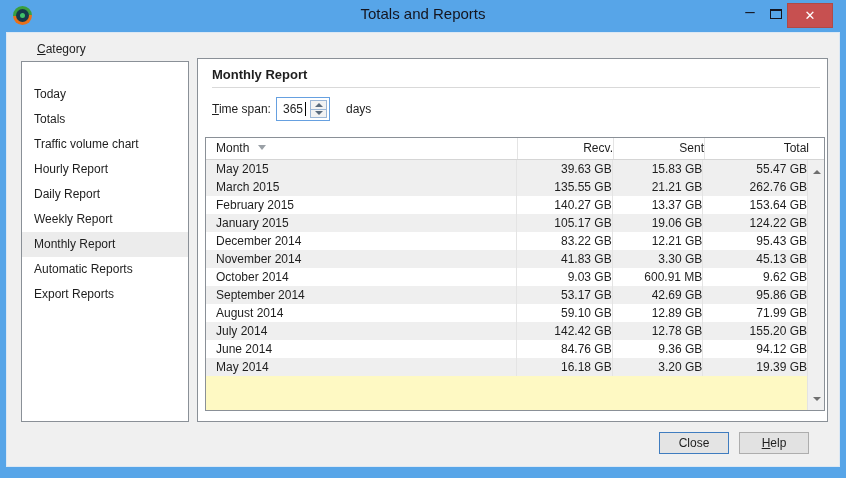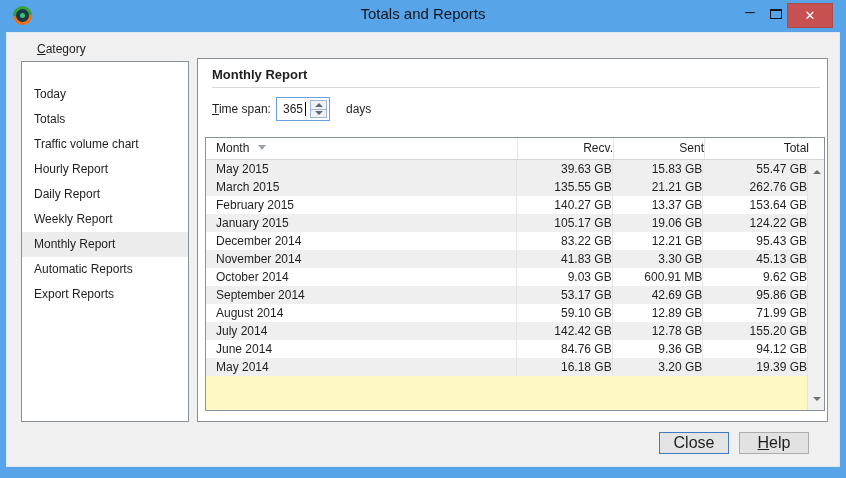--- a/index.html
+++ b/index.html
@@ -78,21 +78,21 @@
   .sb-up,.sb-down{position:absolute;left:0;width:17px;height:17px;}
   .sb-up{top:3px;}
   .sb-down{bottom:3px;}
   .sb-up::after{content:"";position:absolute;left:50%;top:50%;transform:translate(-50%,-50%);
     border-left:4px solid transparent;border-right:4px solid transparent;border-bottom:4px solid #6f6f6f;}
   .sb-down::after{content:"";position:absolute;left:50%;top:50%;transform:translate(-50%,-50%);
     border-left:4px solid transparent;border-right:4px solid transparent;border-top:4px solid #6f6f6f;}
 
   
   .btn{position:absolute;top:399px;width:70px;height:22px;background:#e2e2e2;
-    border:1px solid #adadad;font-size:16px;color:#1e1e1e;text-align:center;line-height:20px;cursor:default;}
+    border:1px solid #adadad;font-size:12px;color:#1e1e1e;text-align:center;line-height:20px;cursor:default;}
   .btn-close{left:652px;border-color:#3f7cbf;background:#e4e4e4;}
   .btn-help{left:732px;}
 </style>
 </head>
 <body>
 
 <div class="window">
 
   <div class="titlebar">
     <div class="app-icon"></div>

